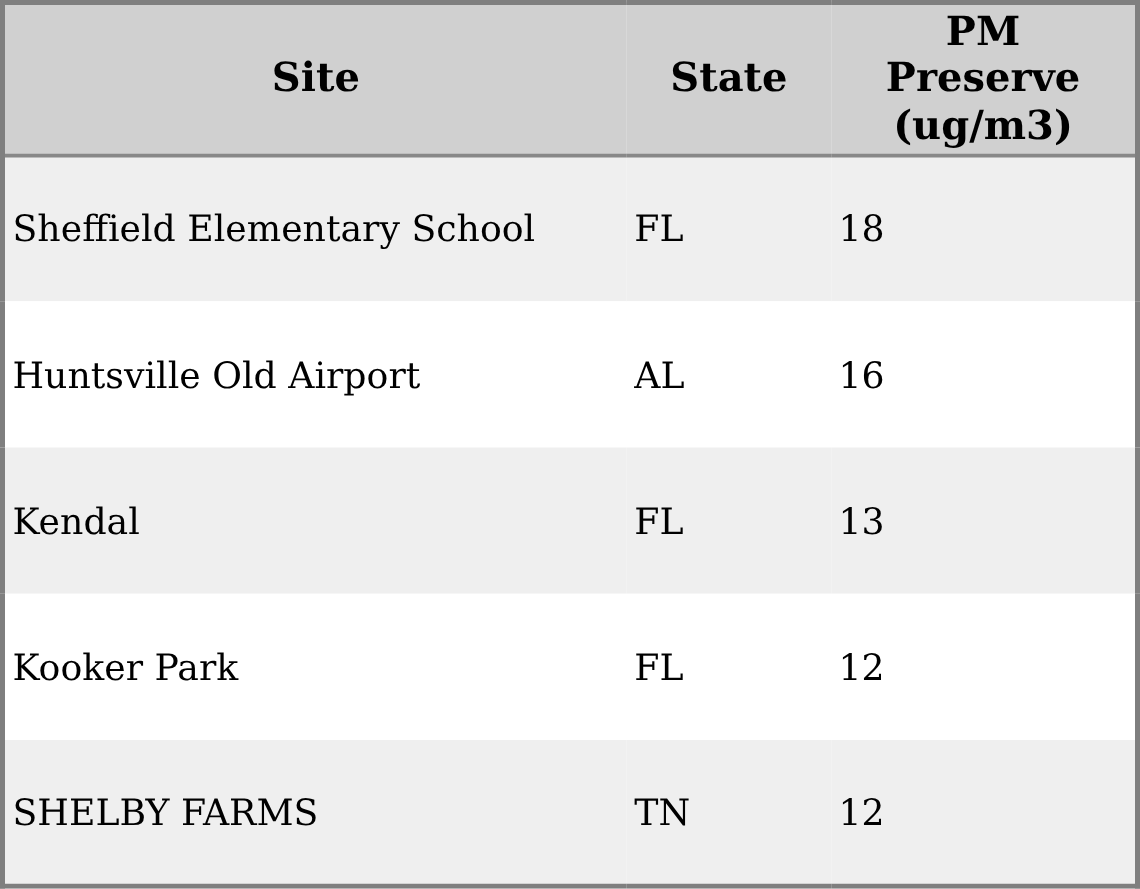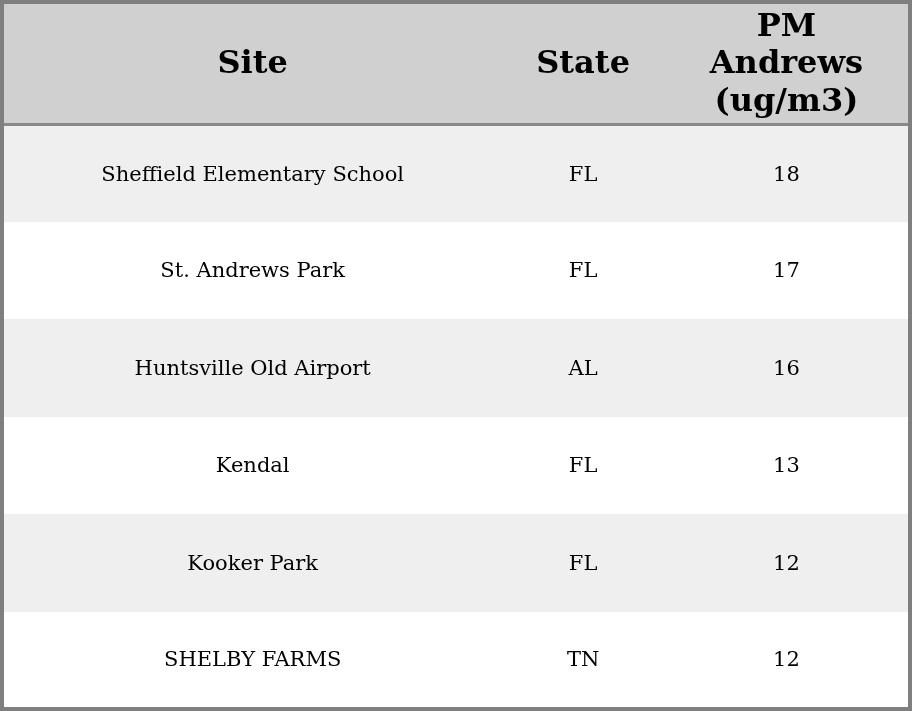--- a/index.html
+++ b/index.html
@@ -34,22 +34,22 @@
     font-weight: bold;
     font-size: 32px;
     line-height: 1.18;
     text-align: center;
     vertical-align: middle;
     height: 122px;
     white-space: pre-line;
     padding: 2px 4px;
   }
   tbody td {
-    font-size: 21px;
-    text-align: center;
+    font-size: 29px;
+    text-align: left;
     vertical-align: middle;
     padding: 2px 6px;
     height: 57px;
   }
   tbody tr:nth-child(odd)  { background: var(--stripe-bg); }
   tbody tr:nth-child(even) { background: var(--row-bg); }
 </style>
 </head>
 <body>
 
@@ -57,34 +57,29 @@
   <colgroup>
     <col class="col-site">
     <col class="col-state">
     <col class="col-pm">
   </colgroup>
   <thead>
     <tr>
       <th>Site</th>
       <th>State</th>
       <th>PM
-Andrews
+Preserve
 (ug/m3)</th>
     </tr>
   </thead>
   <tbody>
     <tr>
       <td>Sheffield Elementary School</td>
       <td>FL</td>
       <td>18</td>
-    </tr>
-    <tr>
-      <td>St. Andrews Park</td>
-      <td>FL</td>
-      <td>17</td>
     </tr>
     <tr>
       <td>Huntsville Old Airport</td>
       <td>AL</td>
       <td>16</td>
     </tr>
     <tr>
       <td>Kendal</td>
       <td>FL</td>
       <td>13</td>

